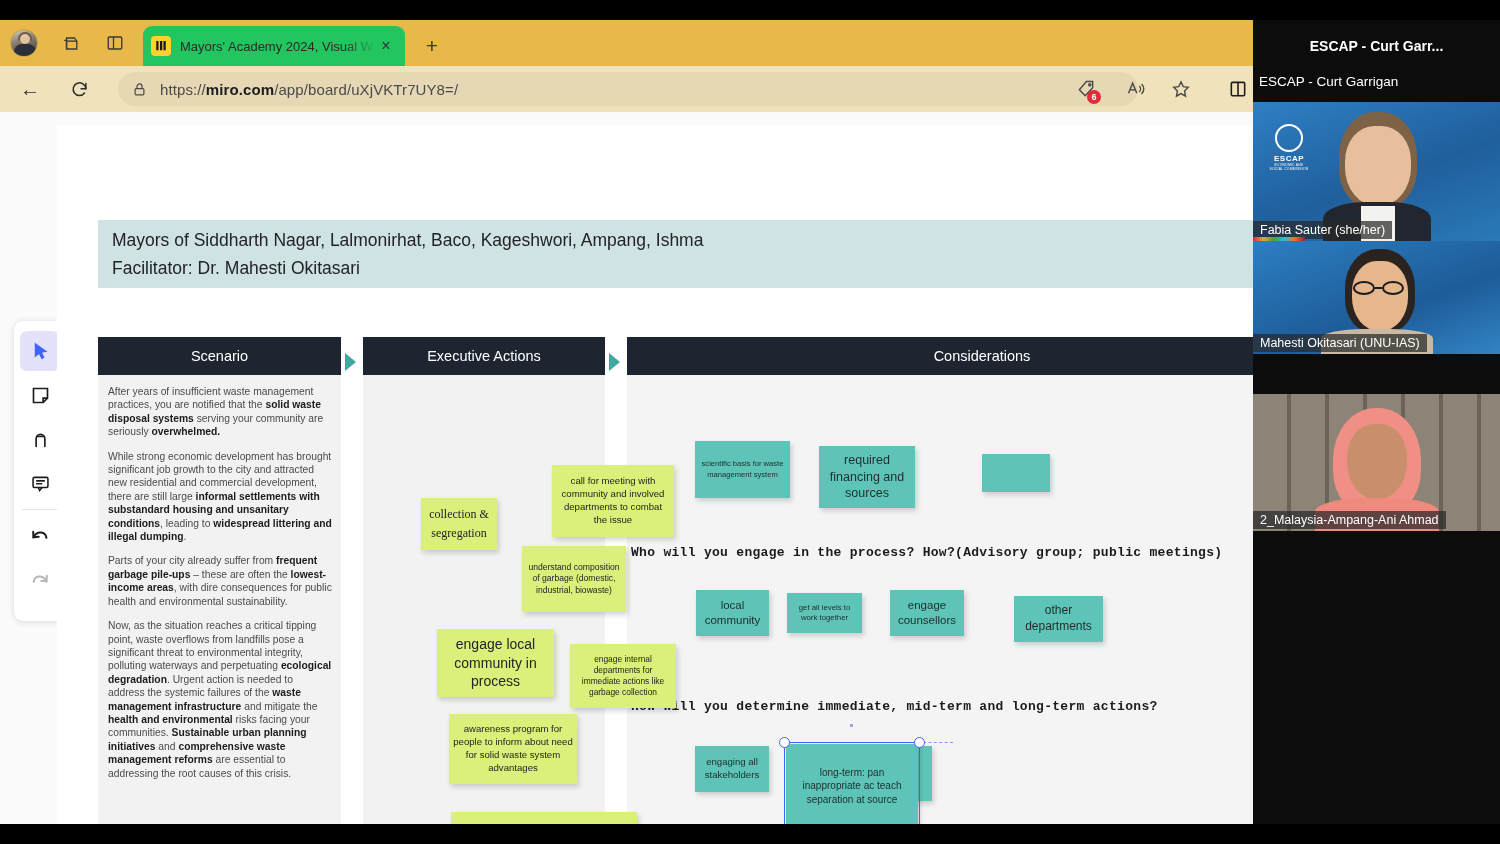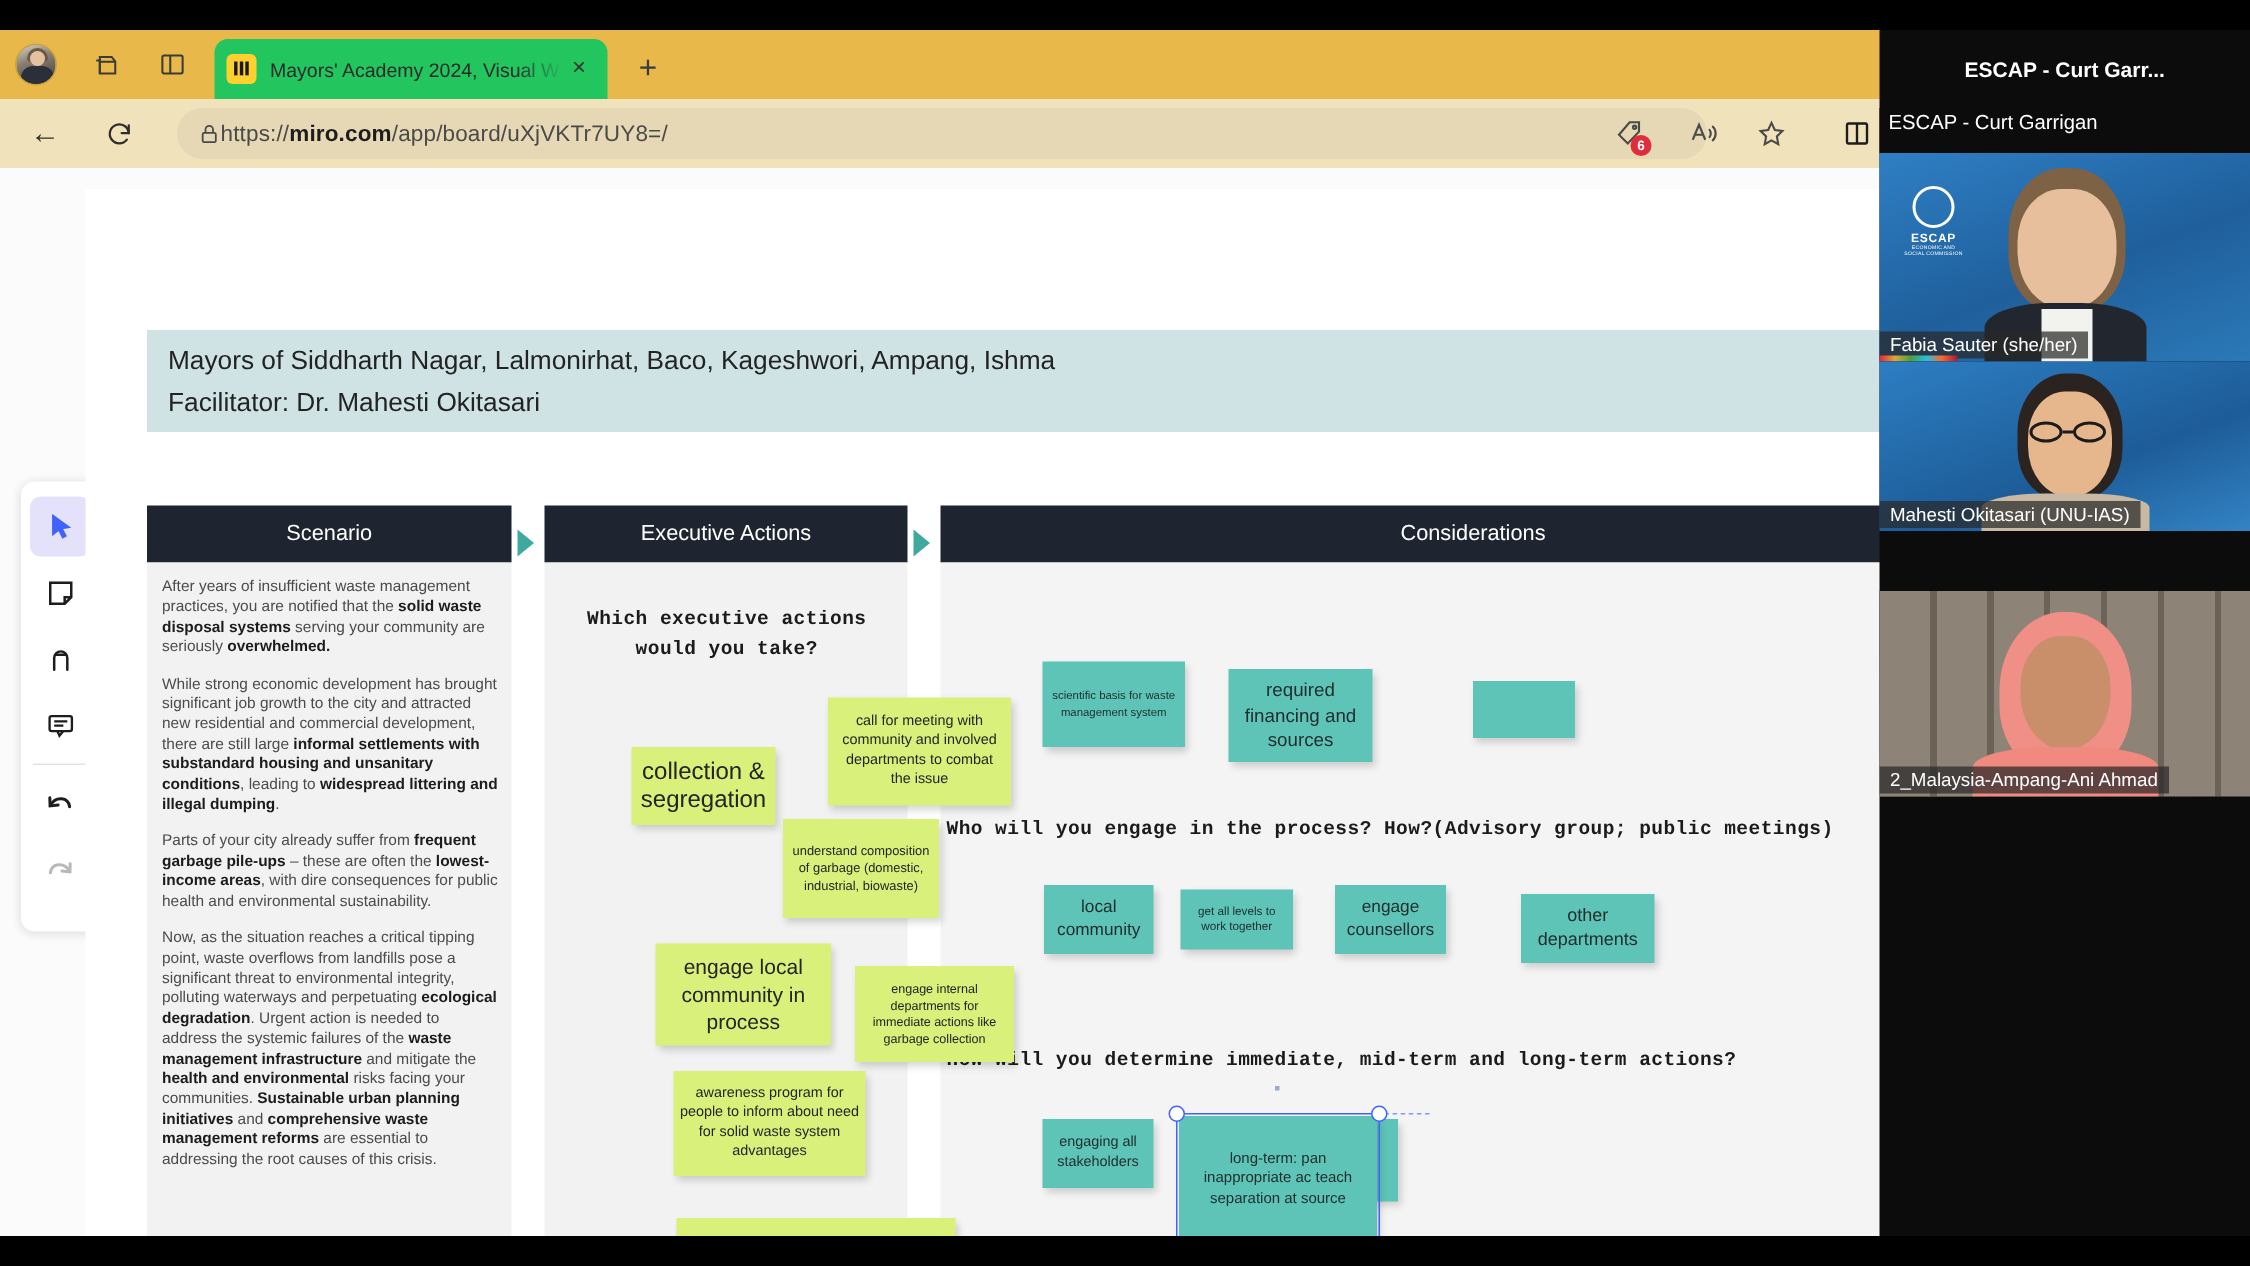--- a/index.html
+++ b/index.html
@@ -33,21 +33,21 @@
 
   
   #navbar { position:absolute; left:0; top:46px; width:1500px; height:46px; background:#f0e2bb; }
   #back-btn { position:absolute; left:16px; top:9px; width:28px; height:28px; display:flex;
       align-items:center; justify-content:center; font-size:20px; color:#2e2e2e; }
   #reload-btn { position:absolute; left:65px; top:9px; width:28px; height:28px; display:flex;
       align-items:center; justify-content:center; }
   #omnibox { position:absolute; left:118px; top:6px; width:1020px; height:34px; background:#e6d8b4;
       border-radius:17px; display:flex; align-items:center; padding:0 14px; }
   #lock-icon { width:15px; height:15px; flex:none; }
-  #url-text { font-size:15px; color:#4a4a4a; letter-spacing:.1px; }
+  #url-text { margin-left:13px; font-size:15px; color:#4a4a4a; letter-spacing:.1px; }
   #url-text b { color:#1d1d1d; font-weight:600; }
   .nav-right { position:absolute; top:9px; width:28px; height:28px; display:flex; align-items:center; justify-content:center; }
   #coupon-icon { left:1072px; }
   #coupon-badge { position:absolute; right:-1px; bottom:-1px; width:14px; height:14px; border-radius:50%;
       background:#e02d3c; color:#fff; font-size:9px; font-weight:bold; display:flex;
       align-items:center; justify-content:center; }
   #readaloud-icon { left:1122px; }
   #favorite-icon { left:1167px; }
   #split-icon { left:1224px; }
 
@@ -281,27 +281,26 @@
           <div id="scenario-text">
               <p>After years of insufficient waste management practices, you are notified that the <b>solid waste disposal systems</b> serving your community are seriously <b>overwhelmed.</b></p>
               <p>While strong economic development has brought significant job growth to the city and attracted new residential and commercial development, there are still large <b>informal settlements with substandard housing and unsanitary conditions</b>, leading to <b>widespread littering and illegal dumping</b>.</p>
               <p>Parts of your city already suffer from <b>frequent garbage pile-ups</b> – these are often the <b>lowest-income areas</b>, with dire consequences for public health and environmental sustainability.</p>
               <p>Now, as the situation reaches a critical tipping point, waste overflows from landfills pose a significant threat to environmental integrity, polluting waterways and perpetuating <b>ecological degradation</b>. Urgent action is needed to address the systemic failures of the <b>waste management infrastructure</b> and mitigate the <b>health and environmental</b> risks facing your communities. <b>Sustainable urban planning initiatives</b> and <b>comprehensive waste management reforms</b> are essential to addressing the root causes of this crisis.</p>
             </div>
         </div>
         <div class="col-body" id="body-actions"></div>
         <div class="col-body" id="body-consider"></div>
 
-        <div class="prompt" id="prompt-actions">Which executive actions would you take?</div>
         <div class="prompt" id="prompt-q2">Who will you engage in the process? How?(Advisory group; public meetings)</div>
         <div class="prompt" id="prompt-q3">How will you determine immediate, mid-term and long-term actions?</div>
 
         <div id="notes-layer">
             <div class="note green" style="left: 495px; top: 339px; width: 122px; height: 72px; font-size: 9.6px; line-height: 12.768px;">call for meeting with community and involved departments to combat the issue</div>
-            <div class="note green" style="left: 364px; top: 372px; width: 96px; height: 52px; font-size: 16px; line-height: 19.285px;">collection &amp; segregation</div>
+            <div class="note green" style="left: 364px; top: 372px; width: 76px; height: 52px; font-size: 12px; line-height: 19.285px; font-family: Liberation Serif, serif;">collection &amp; segregation</div>
             <div class="note green" style="left: 465px; top: 420px; width: 104px; height: 66px; font-size: 8.6px; line-height: 11.438px;">understand composition of garbage (domestic, industrial, biowaste)</div>
             <div class="note green" style="left: 380px; top: 503px; width: 117px; height: 68px; font-size: 14px; line-height: 18.62px;">engage local community in process</div>
             <div class="note green" style="left: 513px; top: 518px; width: 106px; height: 64px; font-size: 8.4px; line-height: 11.172px;">engage internal departments for immediate actions like garbage collection</div>
             <div class="note green" style="left: 392px; top: 588px; width: 128px; height: 70px; font-size: 9.6px; line-height: 12.768px;">awareness program for people to inform about need for solid waste system advantages</div>
             <div class="note green" style="left: 394px; top: 686px; width: 186px; height: 47px; font-size: 8.6px; line-height: 11.438px;">collaborate with other departments (public health or solid waste)</div>
             <div class="note teal" style="left: 638px; top: 315px; width: 95px; height: 57px; font-size: 7.6px; line-height: 10.108px;">scientific basis for waste management system</div>
             <div class="note teal" style="left: 762px; top: 320px; width: 96px; height: 62px; font-size: 12.5px; line-height: 16.625px;">required financing and sources</div>
             <div class="note teal" style="left: 925px; top: 328px; width: 68px; height: 38px; font-size: 10px; line-height: 13.3px;"></div>
             <div class="note teal" style="left: 639px; top: 464px; width: 73px; height: 46px; font-size: 11.5px; line-height: 15.295px;">local community</div>
             <div class="note teal" style="left: 730px; top: 467px; width: 75px; height: 40px; font-size: 7.8px; line-height: 10.374px;">get all levels to work together</div>

